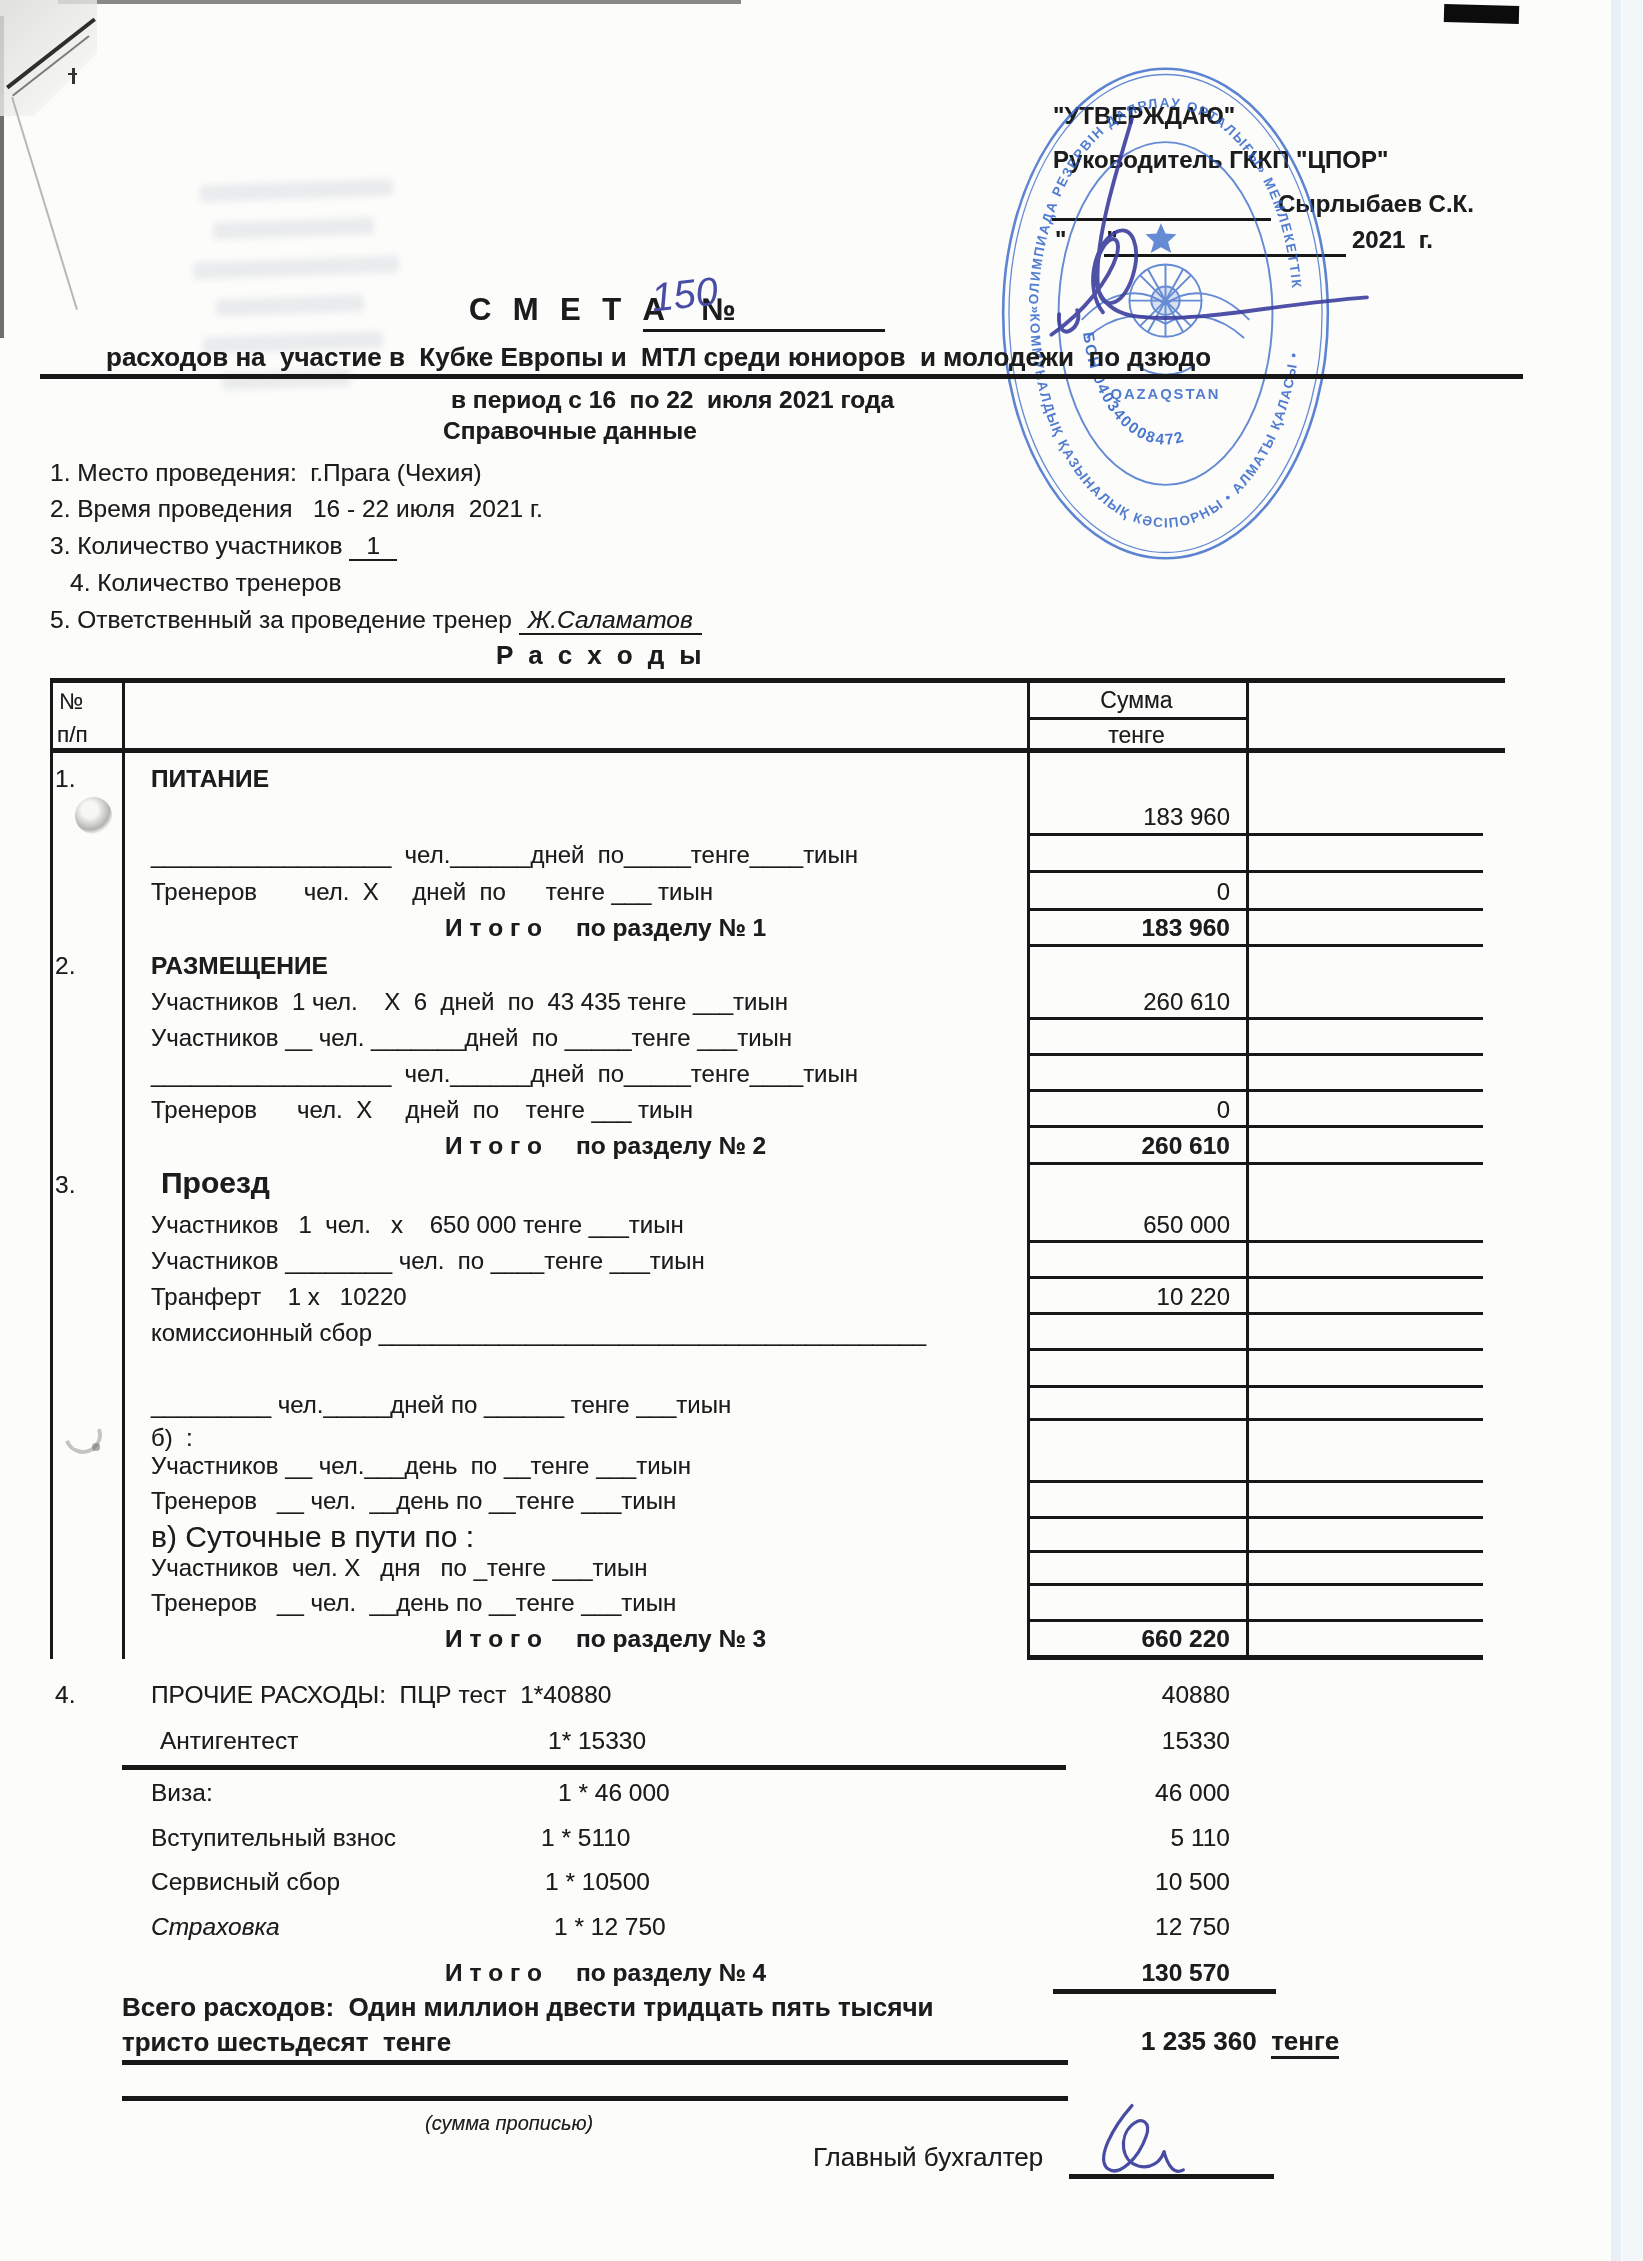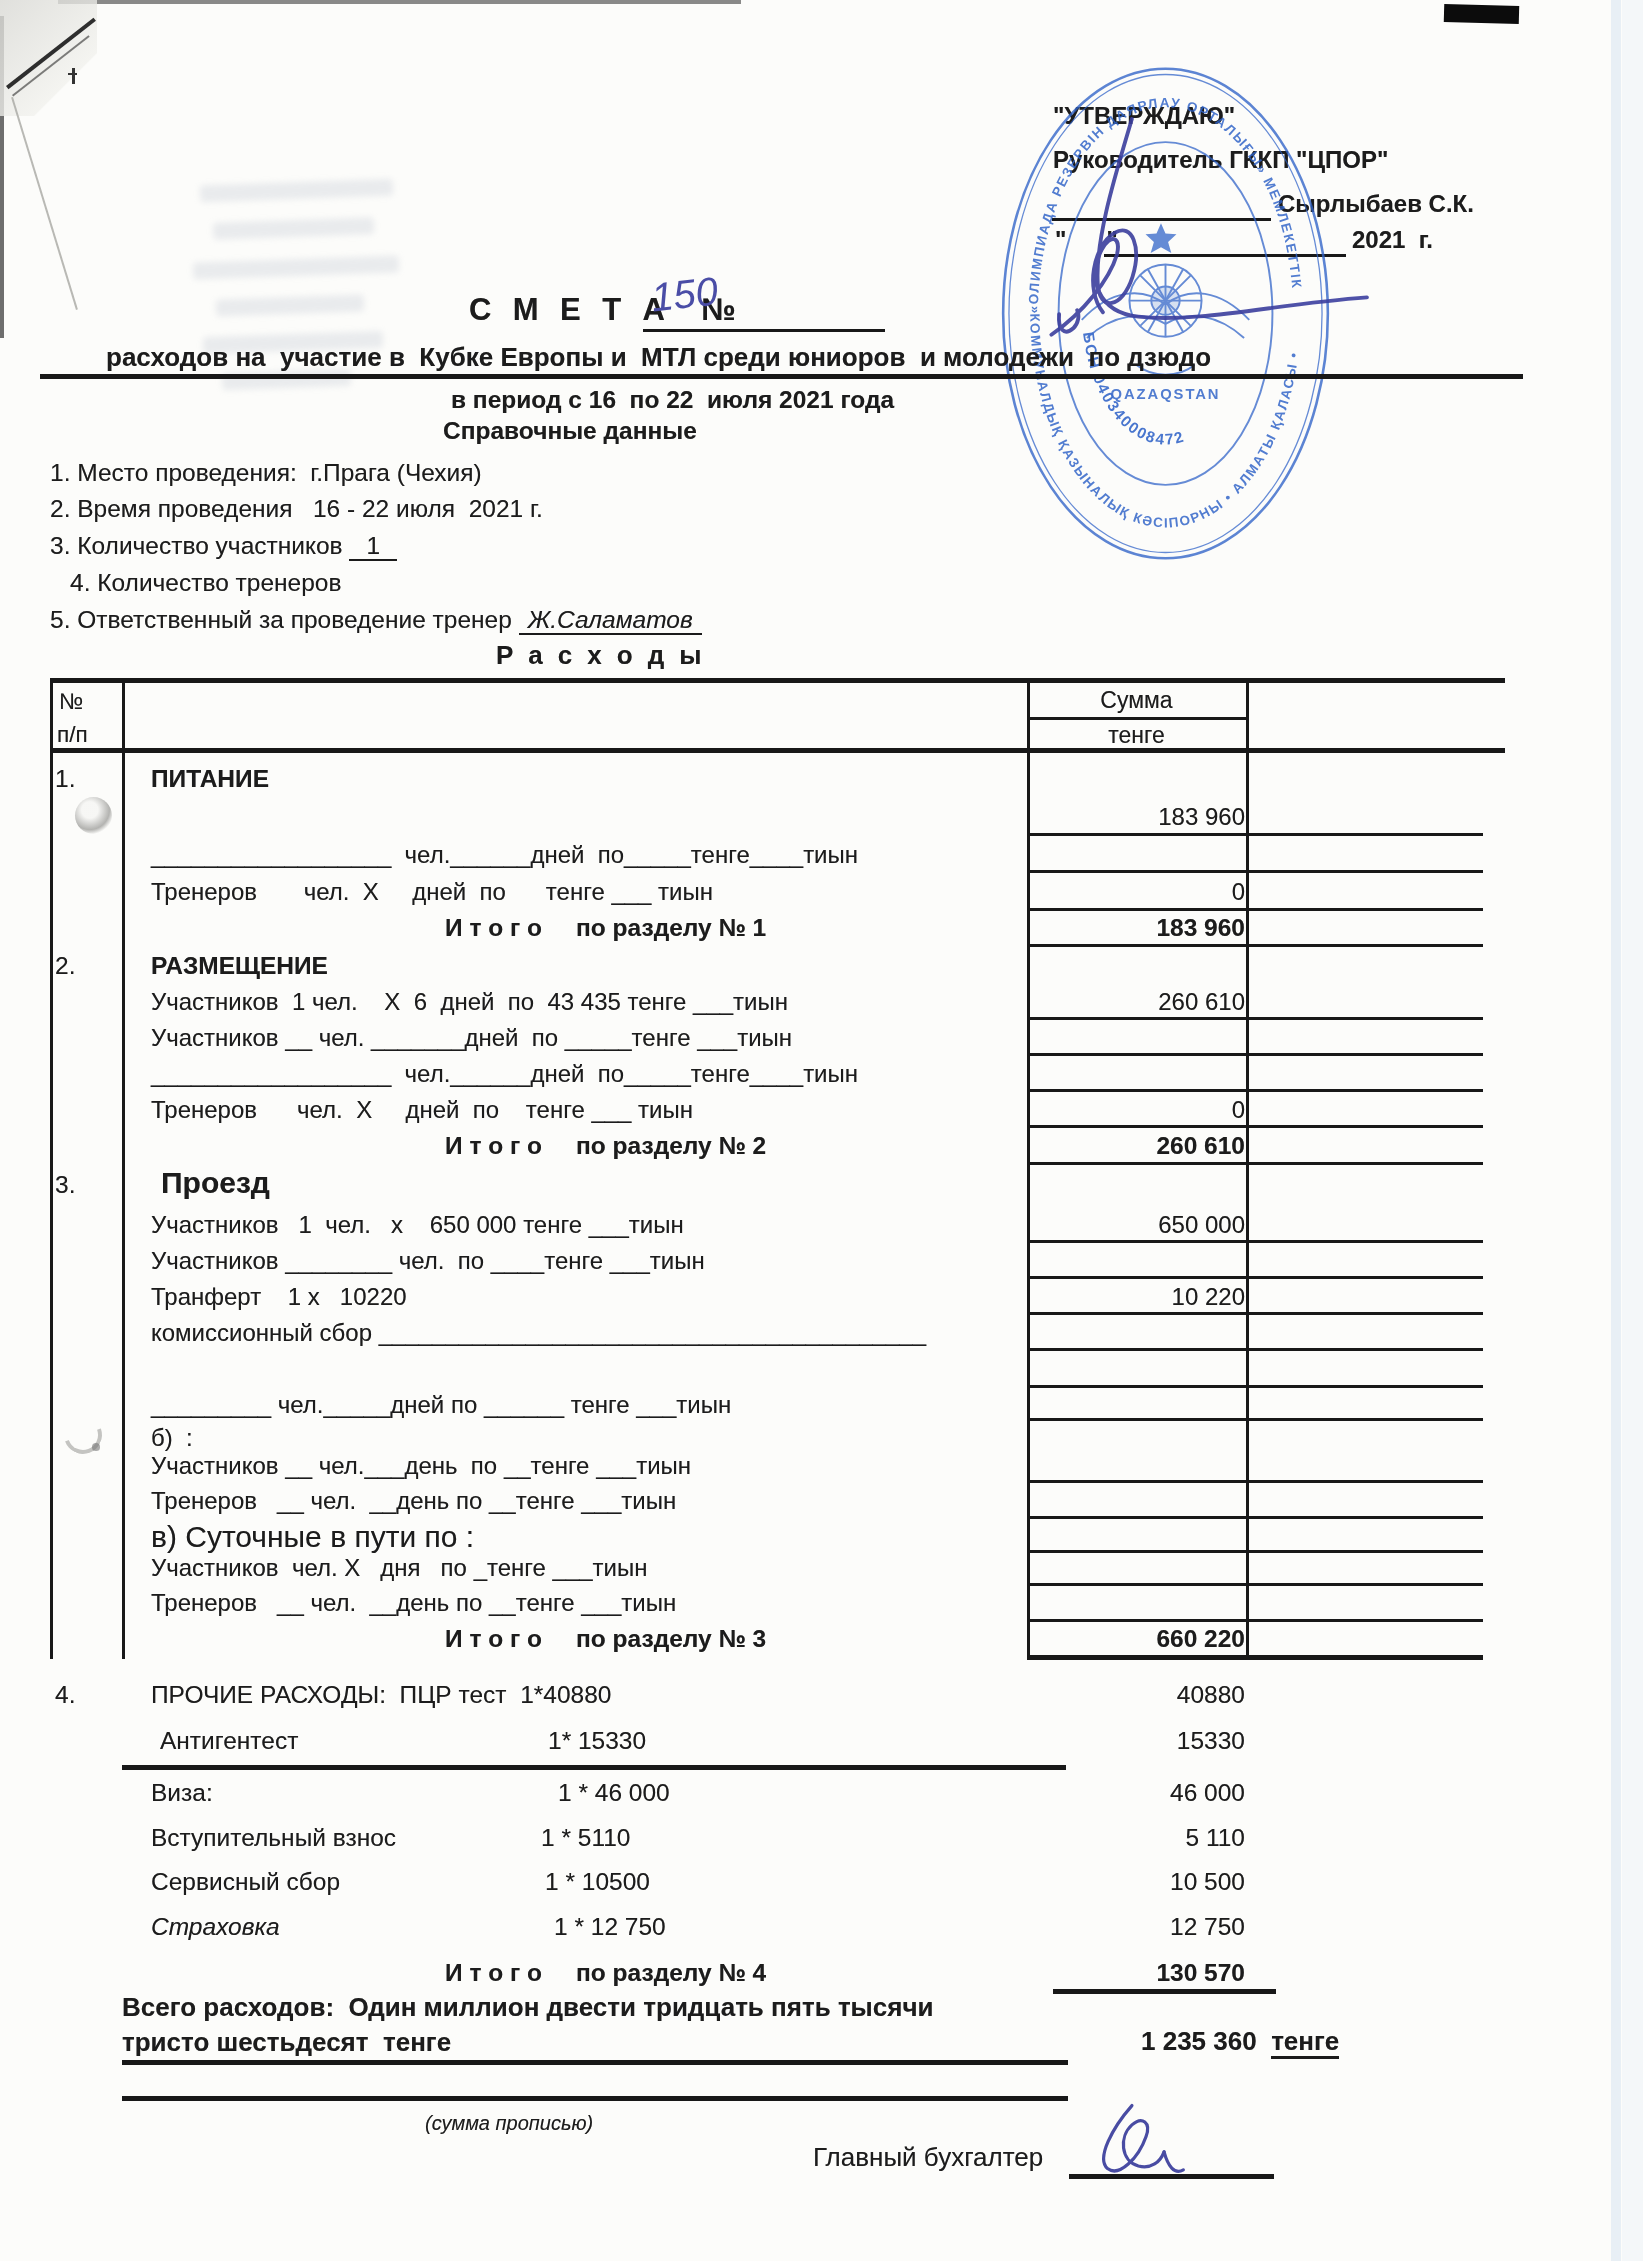--- a/index.html
+++ b/index.html
@@ -5,21 +5,21 @@
   html,body{margin:0;padding:0;background:#9a9a9a;}
   .page{position:relative;width:1644px;height:2261px;background:#fcfcfa;overflow:hidden;
         font-family:"Liberation Sans",sans-serif;color:#1c1c1c;}
   .abs{position:absolute;}
   .txt{white-space:pre;line-height:1.05;}
   .ink{color:#1c1c1c;text-shadow:0 0 0.6px rgba(20,20,20,.4);}
   .b{font-weight:700;}
   .hline{background:#181818;}
   .vline{background:#181818;}
   .uline{border-bottom:2.6px solid #1b1b1b;}
-  .val{width:199px;text-align:right;padding-left:15px;}
+  .val{width:199px;text-align:right;}
   .blue{color:#4a4da6;}
   .ghost{background:#b9c0cc;opacity:.28;filter:blur(3.2px);border-radius:3.9px;}
   svg{overflow:visible;}
 </style>
 </head>
 <body>
 
 <div class="page">
 
   <div class="abs" style="left:58px;top:0;width:683px;height:3.9px;background:#2a2a2a;opacity:.55;"></div>

